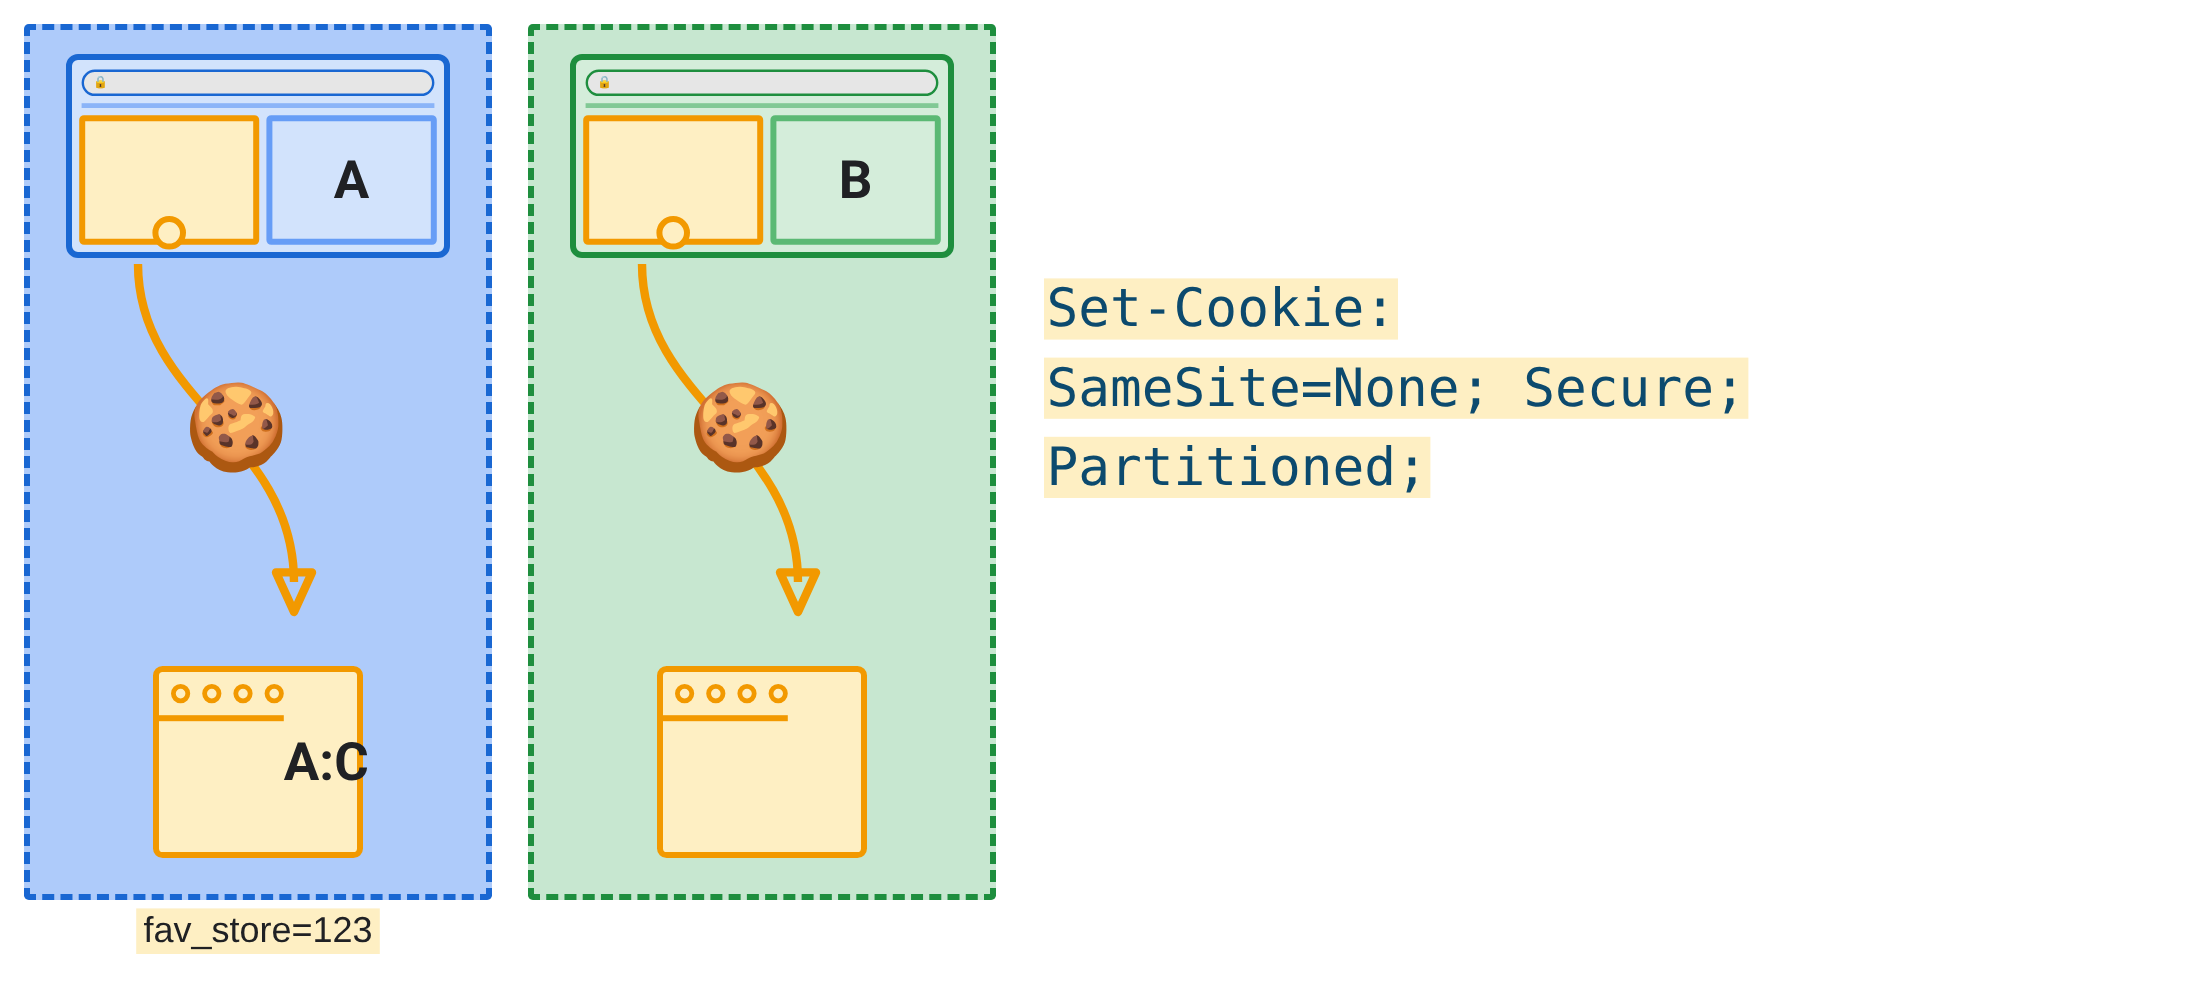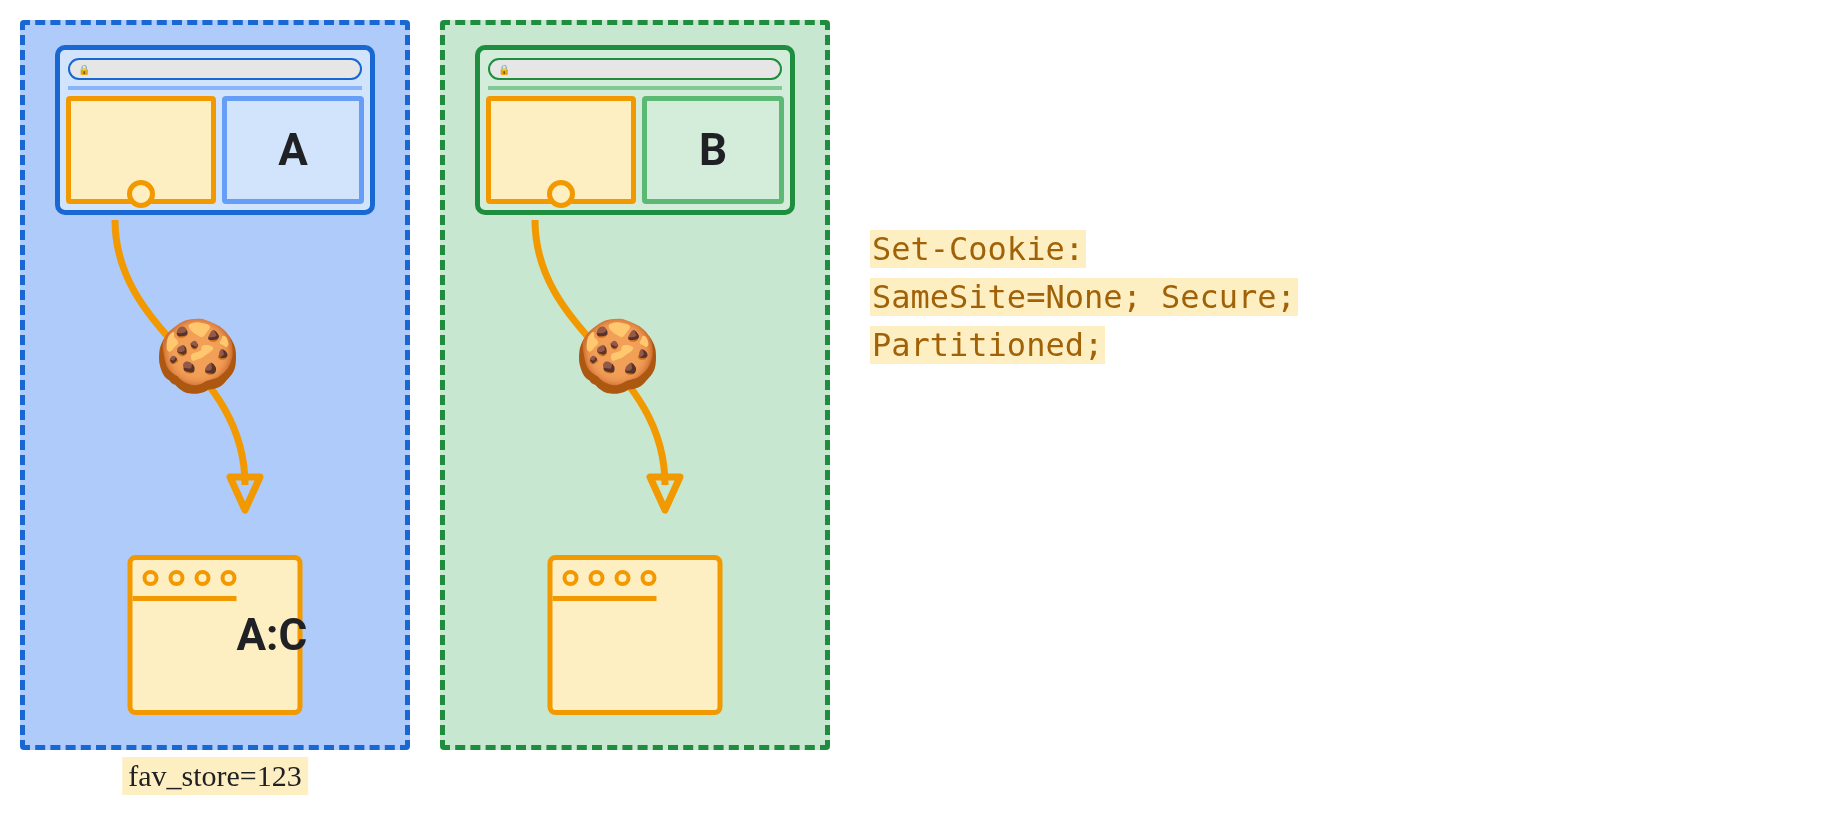--- a/index.html
+++ b/index.html
@@ -152,36 +152,36 @@
     font-size: 44px;
     font-weight: 700;
     color:#202124;
   }
 
   .caption {
     position: absolute;
     bottom: -50px;
     left: 50%;
     transform: translateX(-50%);
-    font-family: Liberation Serif, serif;
+    font-family: Liberation Sans, sans-serif;
     font-size: 30px;
     background: #feefc3;
     padding: 2px 6px;
     white-space: nowrap;
     color:#202124;
   }
 
   .code-block {
     position: absolute;
     left: 870px;
     top: 225px;
     font-family: ui-monospace, "SF Mono", Menlo, Consolas, monospace;
-    font-size: 32px;
+    font-size: 44px;
     line-height: 1.5;
-    color:#a16207;
+    color:#0c4a6e;
   }
   .code-block span.hl {
     background: #feefc3;
     padding: 0 2px;
   }
   .code-block .bold { font-weight: 400; }
   .code-block .italic { font-style: italic; }
 </style>
 </head>
 <body>

